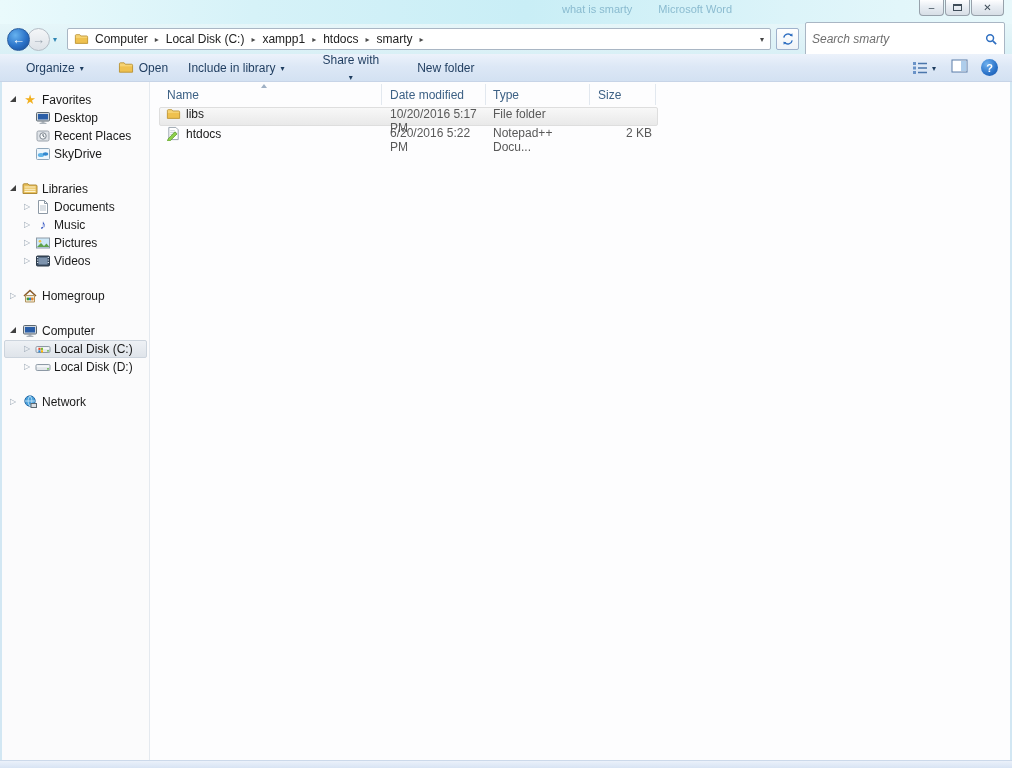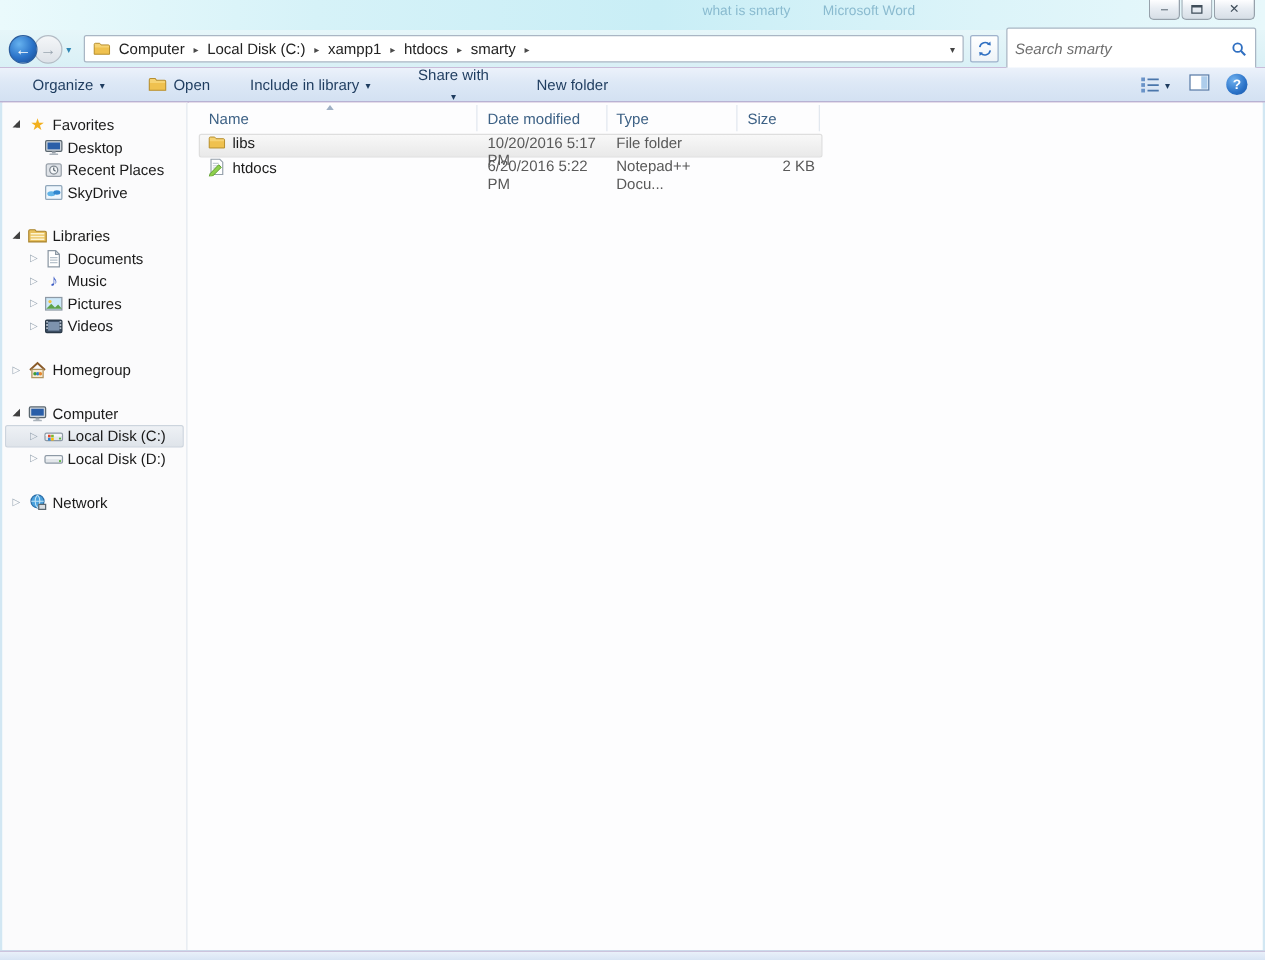--- a/index.html
+++ b/index.html
@@ -1,18 +1,18 @@
 <!DOCTYPE html>
 <html><head>
 <meta charset="utf-8">
 <style>
   * { margin:0; padding:0; box-sizing:border-box; }
   html,body { background:#fff; }
   body { font-family:"Liberation Sans", sans-serif; font-size:12px; color:#1a1a1a; }
-  #win { position:relative; width:1012px; height:768px; overflow:hidden; background:#701a75;
+  #win { position:relative; width:1012px; height:768px; overflow:hidden; background:#fdba74;
          outline:1px solid rgba(110,130,140,.35); }
 
   
   .titlebar { position:absolute; top:0; left:0; right:0; height:24px;
     background:linear-gradient(90deg,#eafafc 0%,#d6f2f8 25%,#c9eef6 52%,#dcf4f9 78%,#e8f8fb 100%); }
   .ghost-title { position:absolute; left:562px; top:3px; display:flex; gap:26px;
     color:#79aec6; opacity:.8; filter:blur(.6px); font-size:11px; white-space:nowrap; }
   .winbtns { position:absolute; top:0; right:8px; display:flex; gap:1px; }
   .wbtn { height:16px; border:1px solid #97a1ab; border-top:none; border-radius:0 0 4px 4px;
     background:linear-gradient(#fefeff,#e8edf3 45%,#d7dee6); display:flex; align-items:center;
@@ -44,21 +44,21 @@
   .searchbox input { flex:1; border:none; outline:none; font-family:"Liberation Sans",sans-serif;
     font-size:12px; font-style:italic; color:#555; background:transparent; }
   .searchbox input::placeholder { color:#6e6e6e; font-style:italic; opacity:1; }
 
   
   .toolbar { position:absolute; top:54px; left:0; right:0; height:28px;
     background:linear-gradient(#ecf2fb,#dde8f6 45%,#d3e1f2); border-bottom:1px solid #c7d4e7;
     display:flex; align-items:center; padding-left:20px; color:#1e3c5f; }
   .tbitem { display:flex; align-items:center; gap:5px; padding:4px 6px; white-space:nowrap; }
   .tbitem .dd { font-size:8px; color:#1e3c5f; margin-top:1px; }
-  .mr1{margin-right:22px;} .mr2{margin-right:20px;} .mr3{margin-right:26px;} .mr4{margin-right:26px;flex-direction:column;}
+  .mr1{margin-right:22px;} .mr2{margin-right:8px;} .mr3{margin-right:26px;} .mr4{margin-right:26px;flex-direction:column;}
   .tbright { position:absolute; right:14px; top:0; height:27px; display:flex; align-items:center; gap:13px; }
   .helpbtn { width:17px; height:17px; border-radius:50%; background:radial-gradient(circle at 35% 30%,#6fb1ef,#2a72c8 60%,#1a55a5);
     color:#fff; font-size:11px; font-weight:bold; display:flex; align-items:center; justify-content:center; }
 
   
   .main { position:absolute; top:82px; left:0; right:0; bottom:8px; background:#fdfdfe;
     border-left:2px solid #d2e7f3; border-right:2px solid #d2e7f3; }
   .sidebar { position:absolute; top:0; left:0; width:148px; bottom:0; background:#fbfbfc;
     border-right:1px solid #e4e9ef; padding-top:9px; }
   .filepane { position:absolute; top:0; left:149px; right:0; bottom:0; background:#fdfdfe; }

